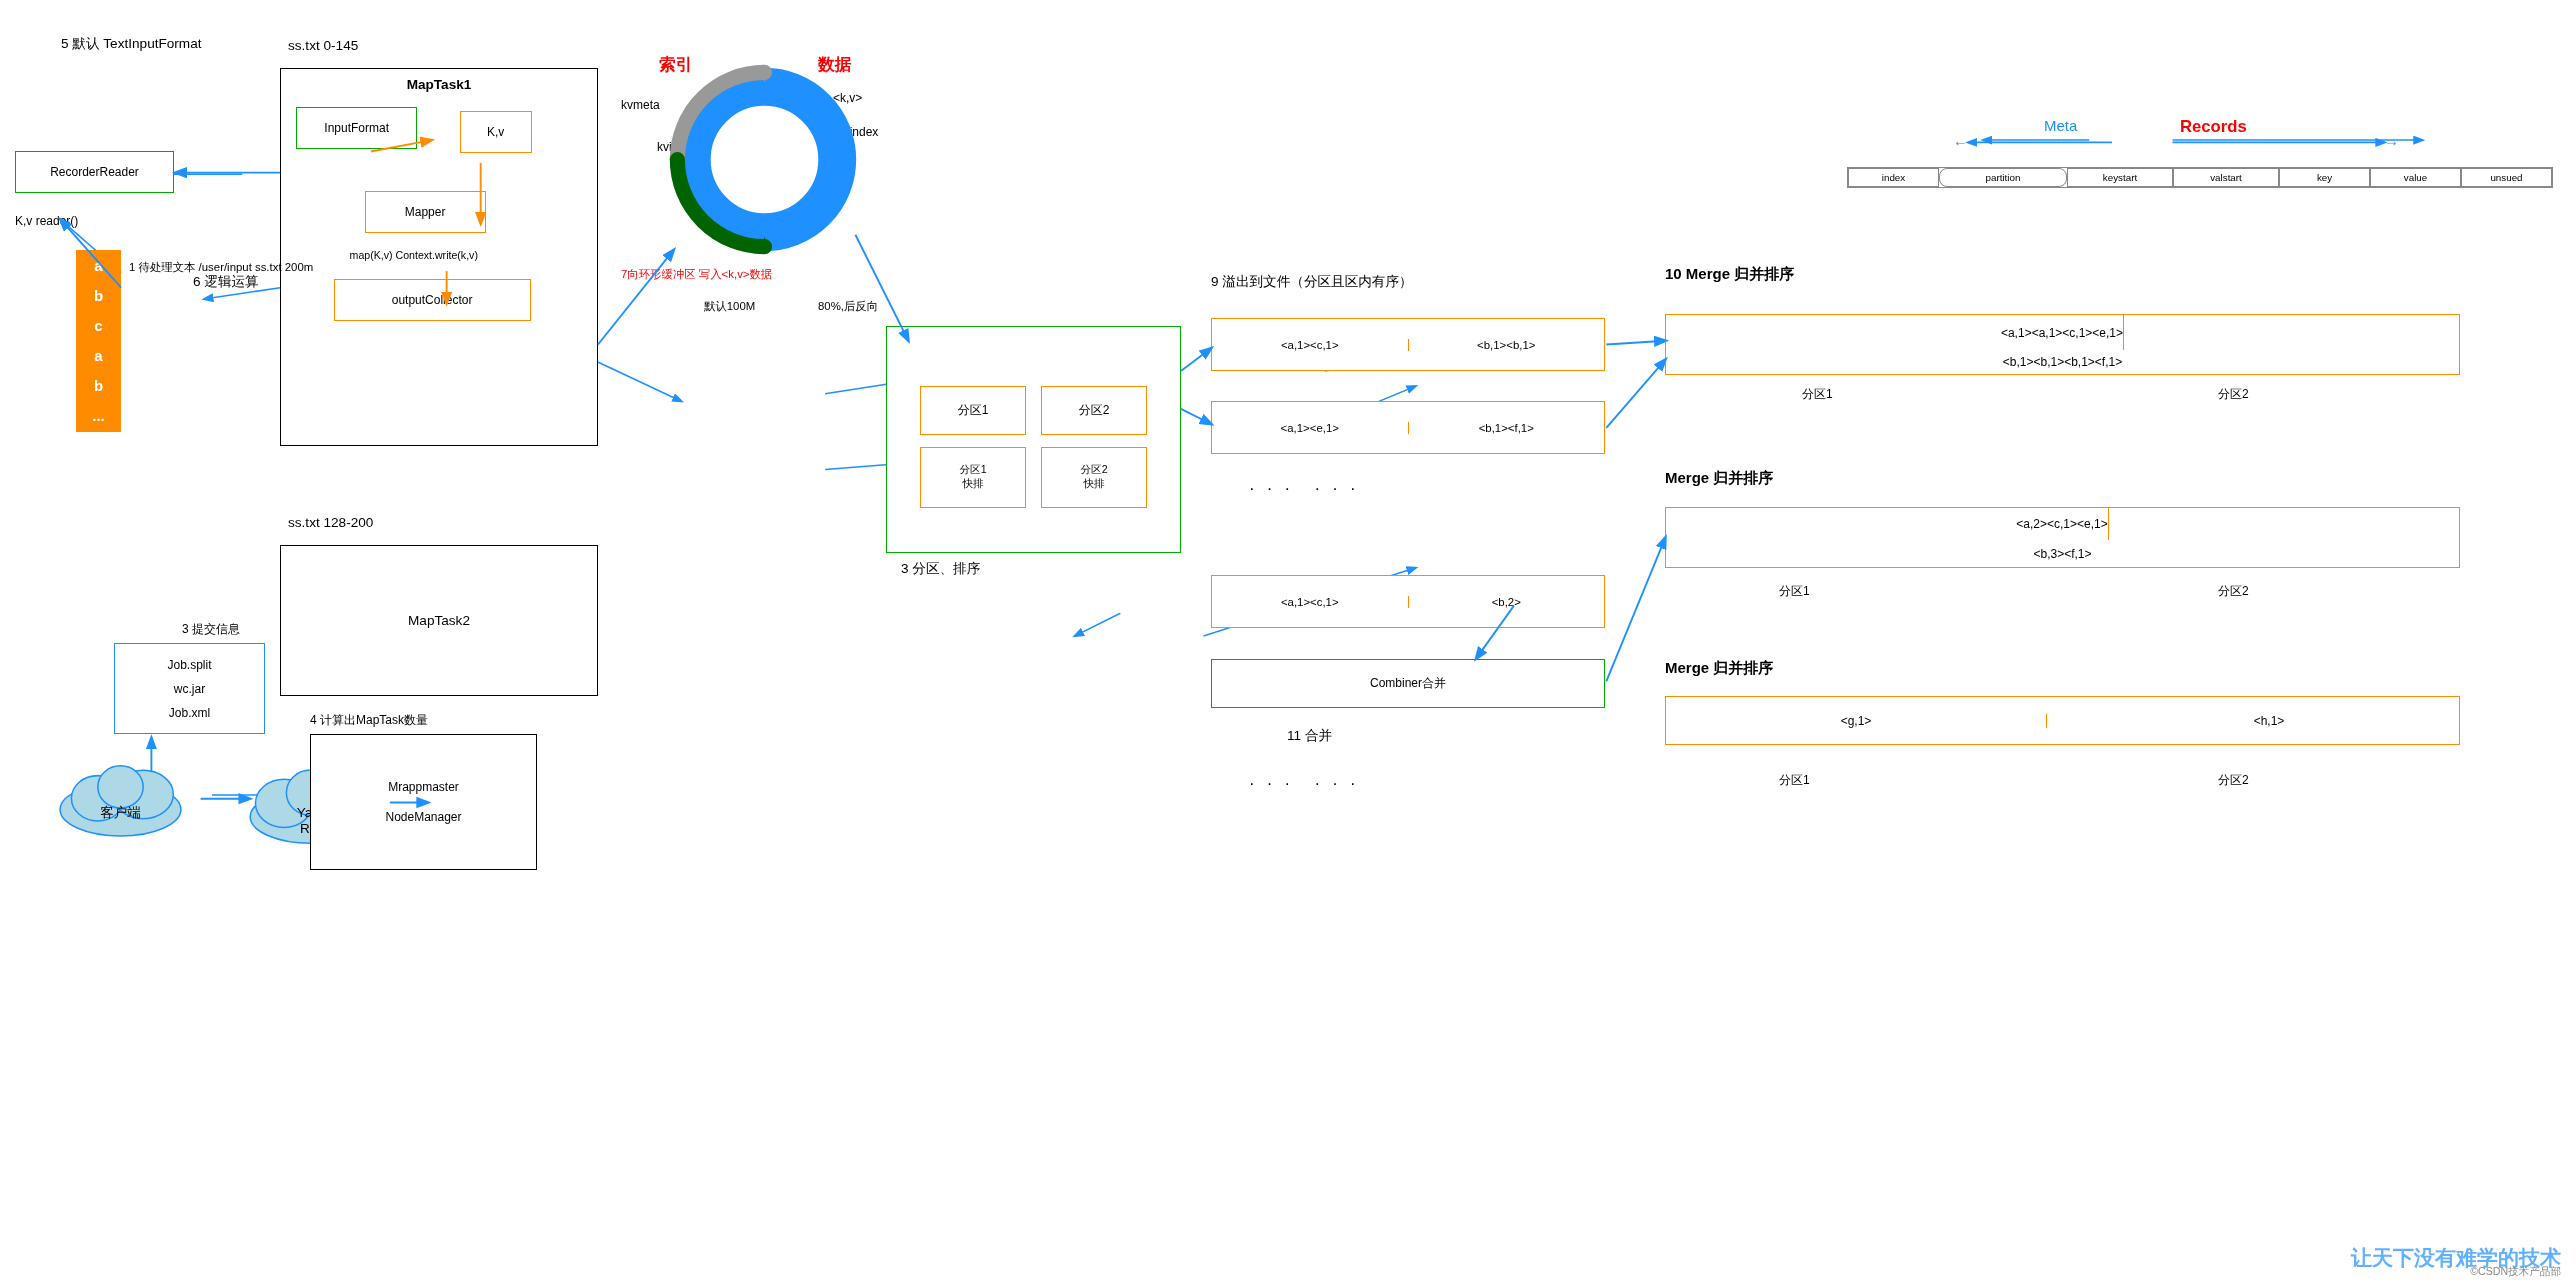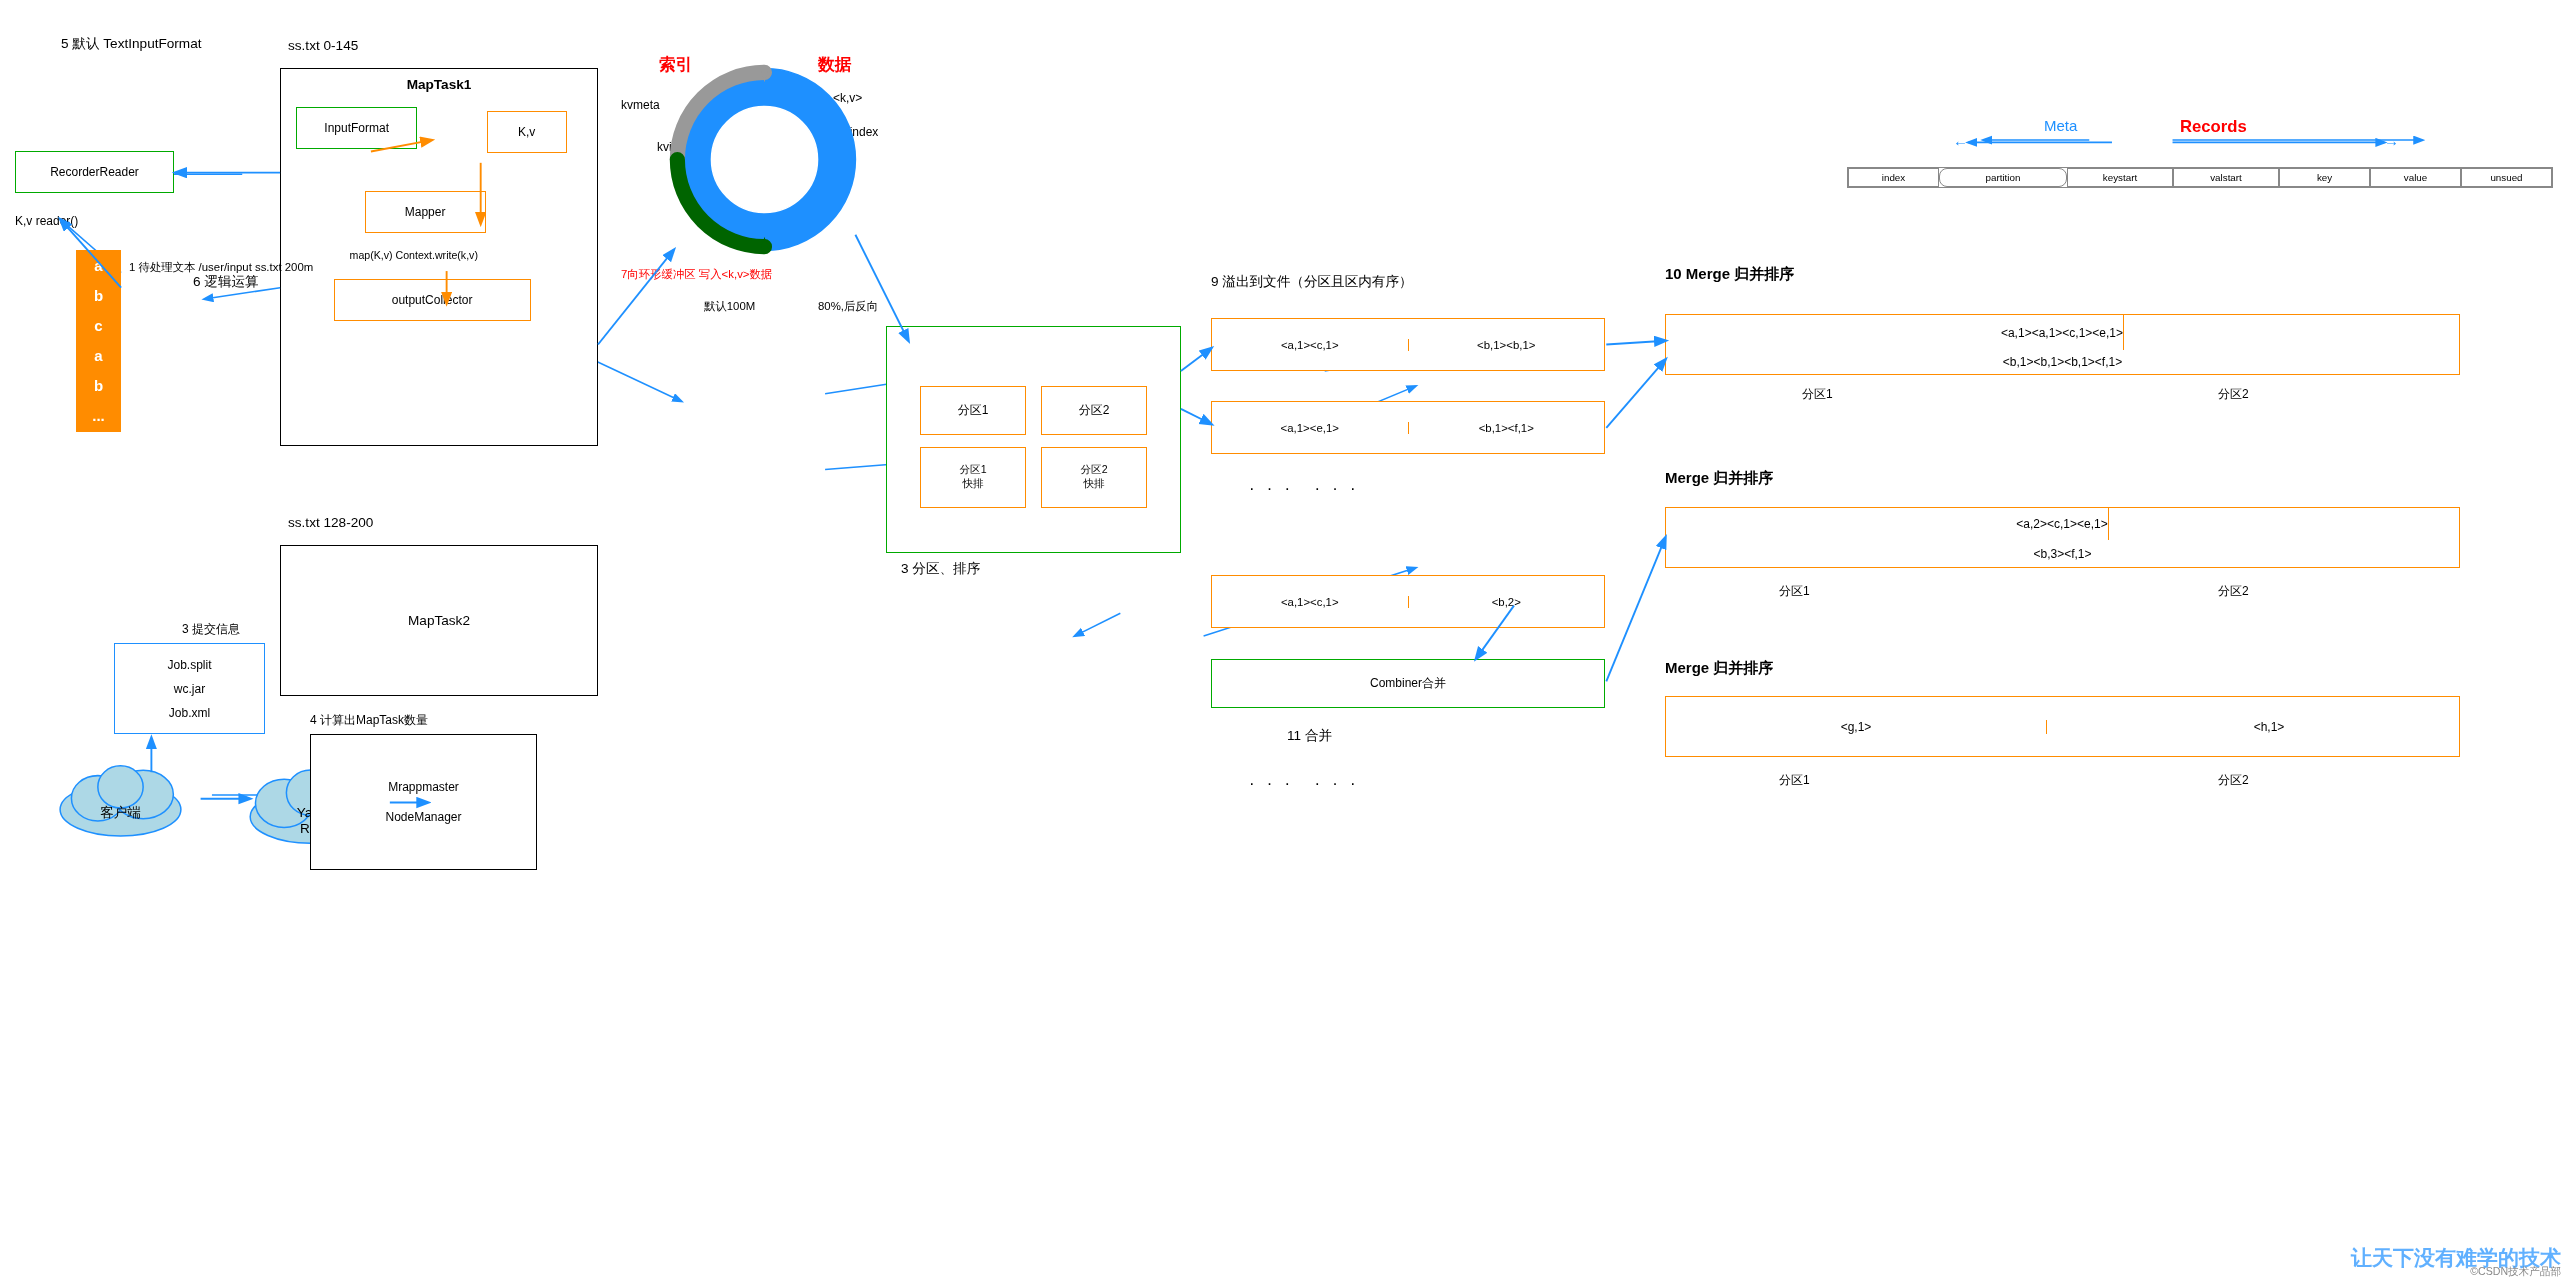--- a/index.html
+++ b/index.html
@@ -164,21 +164,21 @@
 <div class="text-label text-black" style="left:61px; top:34px; font-size:13.6px; line-height:1.5;">5 默认
 TextInputFormat</div>
 
 <div class="text-label text-black" style="left:288px; top:38px; font-size:13.6px;">ss.txt 0-145</div>
 
 <div class="box box-black" style="left:280px; top:68px; width:318px; height:378px; font-size:12px; align-items:flex-start; justify-content:flex-start; padding:7.6px; flex-direction:column;">
   <div style="font-size:13.6px; font-weight:bold; width:100%; text-align:center; margin-bottom:7.6px;">MapTask1</div>
 
   <div class="box box-green" style="position:relative; left:7.6px; top:7.6px; width:121px; height:42px; font-size:12px;">InputFormat</div>
 
-  <div class="box box-orange" style="position:relative; left:198px; top:-30px; width:80px; height:42px; font-size:12px;">K,v</div>
+  <div class="box box-orange" style="position:relative; left:171px; top:-30px; width:72px; height:42px; font-size:12px;">K,v</div>
 
   <div class="box box-orange" style="position:relative; left:76px; top:7.6px; width:121px; height:42px; font-size:12px;">Mapper</div>
 
   <div style="position:relative; left:61px; top:23px; font-size:10.6px; line-height:1.5;">map(K,v)
 Context.write(k,v)</div>
 
   <div class="box box-orange" style="position:relative; left:45px; top:38px; width:197px; height:42px; font-size:12px;">outputCollector</div>
 </div>
 
 <div class="box box-green" style="left:15px; top:151px; width:159px; height:42px; font-size:12px;">RecorderReader</div>
@@ -338,21 +338,21 @@
 <div class="box box-orange" style="left:1665px; top:507px; width:795px; height:61px; display:flex; flex-direction:column;">
   <div style="flex:1.2; display:flex; align-items:center; justify-content:center; font-size:12px; border-right:0.8px solid #ff8c00;">&lt;a,2&gt;&lt;c,1&gt;&lt;e,1&gt;</div>
   <div style="flex:1; display:flex; align-items:center; justify-content:center; font-size:12px;">&lt;b,3&gt;&lt;f,1&gt;</div>
 </div>
 
 <div class="text-label text-black" style="left:1779px; top:583px; font-size:12px;">分区1</div>
 <div class="text-label text-black" style="left:2218px; top:583px; font-size:12px;">分区2</div>
 
 <div class="text-label text-black" style="left:1665px; top:659px; font-size:15px; font-weight:bold;">Merge 归并排序</div>
 
-<div class="box box-orange" style="left:1665px; top:696px; width:795px; height:61px; display:flex; flex-direction:row;gap:32px;">
+<div class="box box-orange" style="left:1665px; top:696px; width:795px; height:49px; display:flex; flex-direction:row;gap:32px;">
   <div style="flex:1; display:flex; align-items:center; justify-content:center; font-size:12px; border-right:0.8px solid #ff8c00;">&lt;g,1&gt;</div>
   <div style="flex:1; display:flex; align-items:center; justify-content:center; font-size:12px;">&lt;h,1&gt;</div>
 </div>
 
 <div class="text-label text-black" style="left:1779px; top:772px; font-size:12px;">分区1</div>
 <div class="text-label text-black" style="left:2218px; top:772px; font-size:12px;">分区2</div>
 
 <div class="text-label text-blue" style="left:2044px; top:117px; font-size:15px;">Meta</div>
 
 <div class="text-label text-red" style="left:2180px; top:117px; font-size:16.7px; font-weight:bold;">Records</div>

